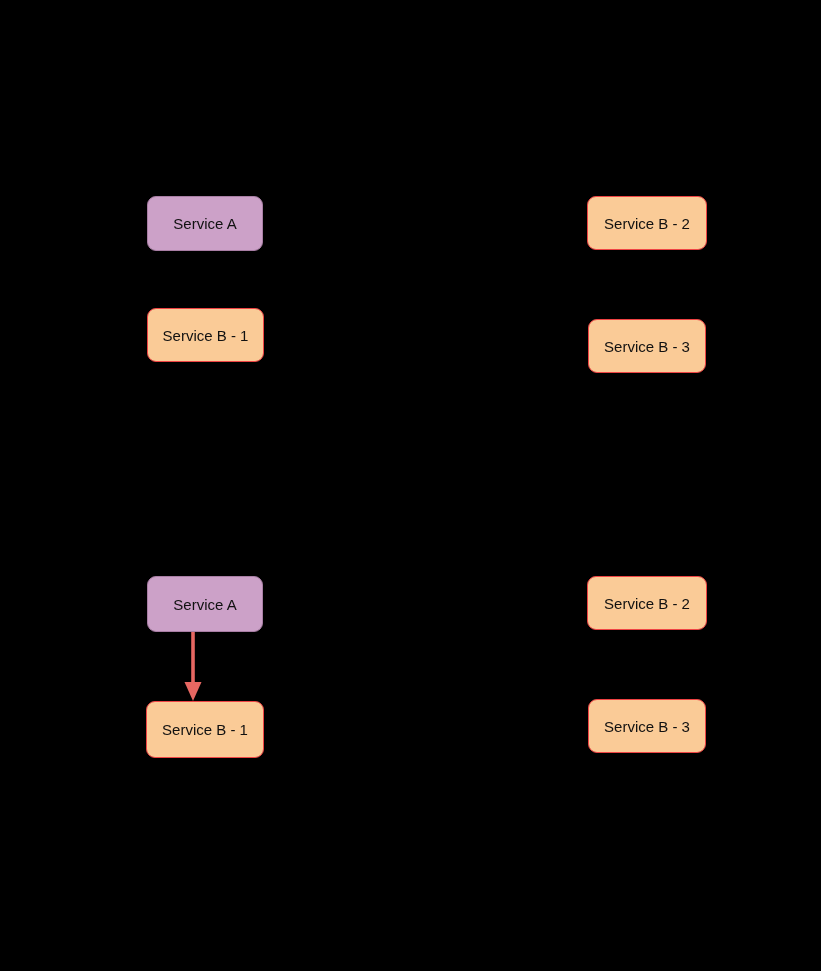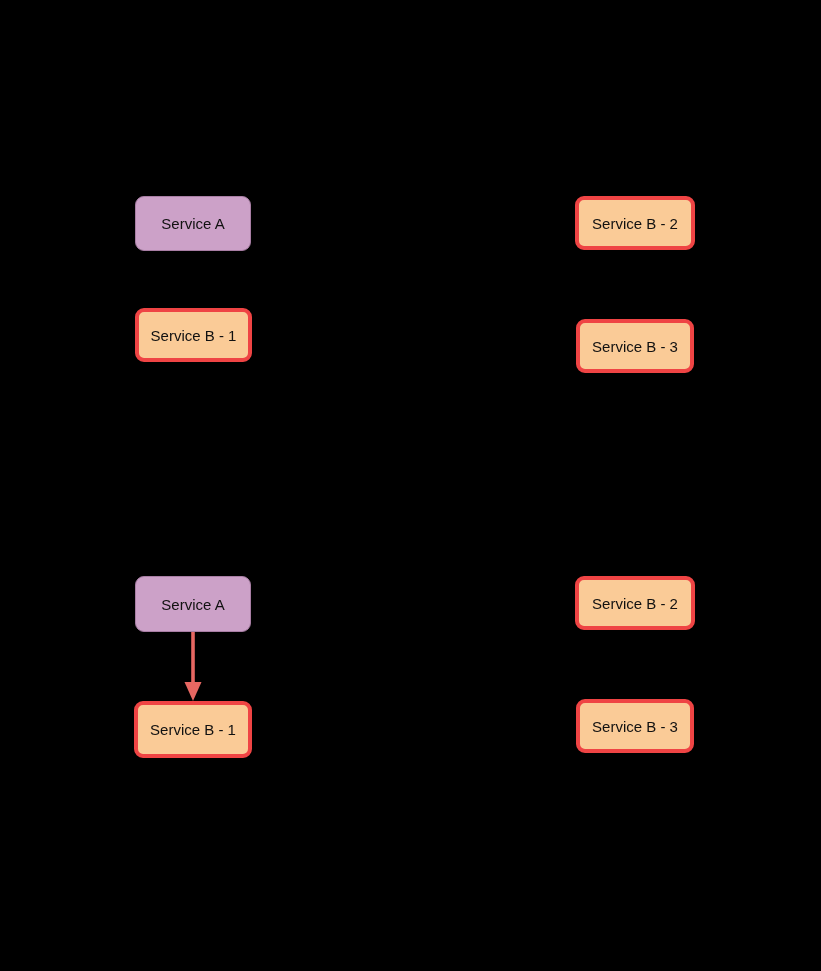--- a/index.html
+++ b/index.html
@@ -18,28 +18,29 @@
   .node {
     position: absolute;
     border-radius: 9px;
     display: flex;
     align-items: center;
     justify-content: center;
     font-size: 15px;
     color: #111111;
     box-sizing: border-box;
     white-space: nowrap;
+    margin-left: 12px;
   }
   .node.purple {
     background: #cca1c8;
     border: 1px solid #a87ea4;
   }
   .node.orange {
     background: #facb97;
-    border: 4px solid #ef4444;
+    border: 1px solid #ef4444;
   }
   
   .s1-a  { left: 135px; top: 196px; width: 116px; height: 55px; }
   .s1-b1 { left: 135px; top: 308px; width: 117px; height: 54px; }
   .s1-b2 { left: 575px; top: 196px; width: 120px; height: 54px; }
   .s1-b3 { left: 576px; top: 319px; width: 118px; height: 54px; }
   
   .s2-a  { left: 135px; top: 576px; width: 116px; height: 56px; }
   .s2-b1 { left: 134px; top: 701px; width: 118px; height: 57px; }
   .s2-b2 { left: 575px; top: 576px; width: 120px; height: 54px; }

